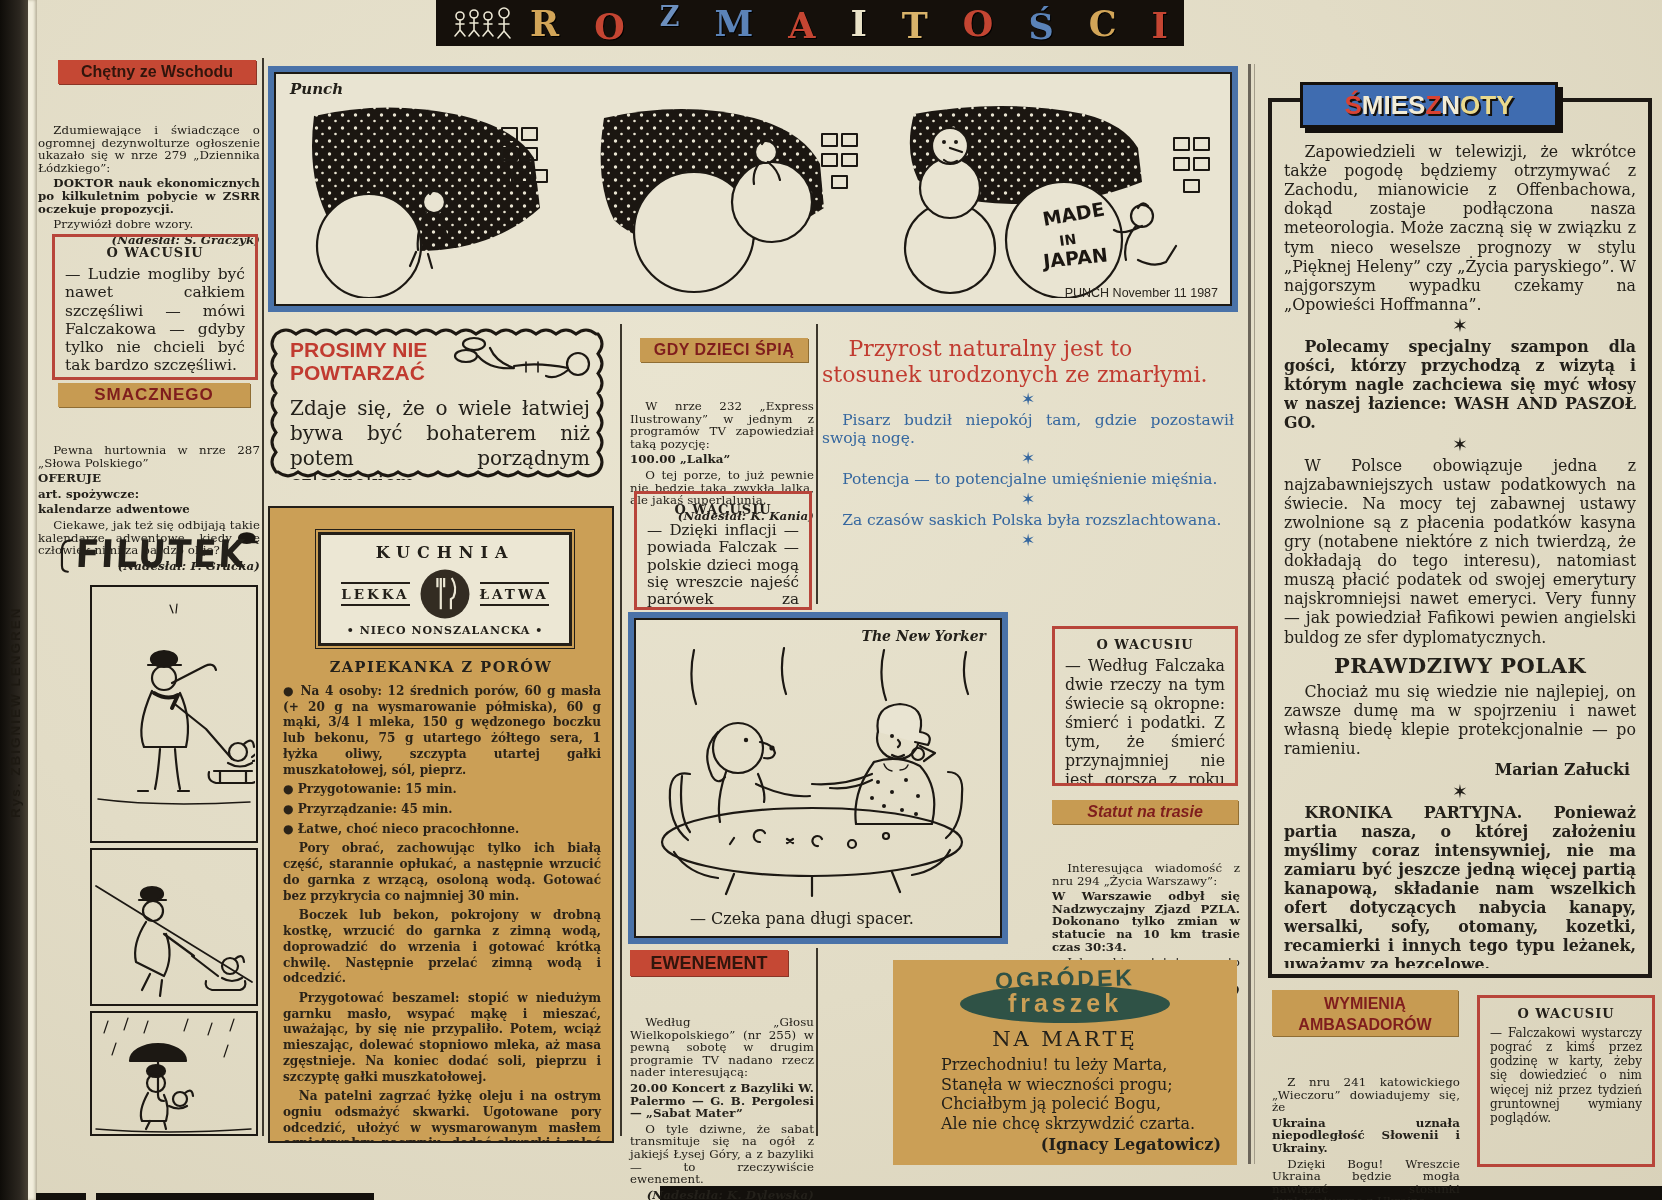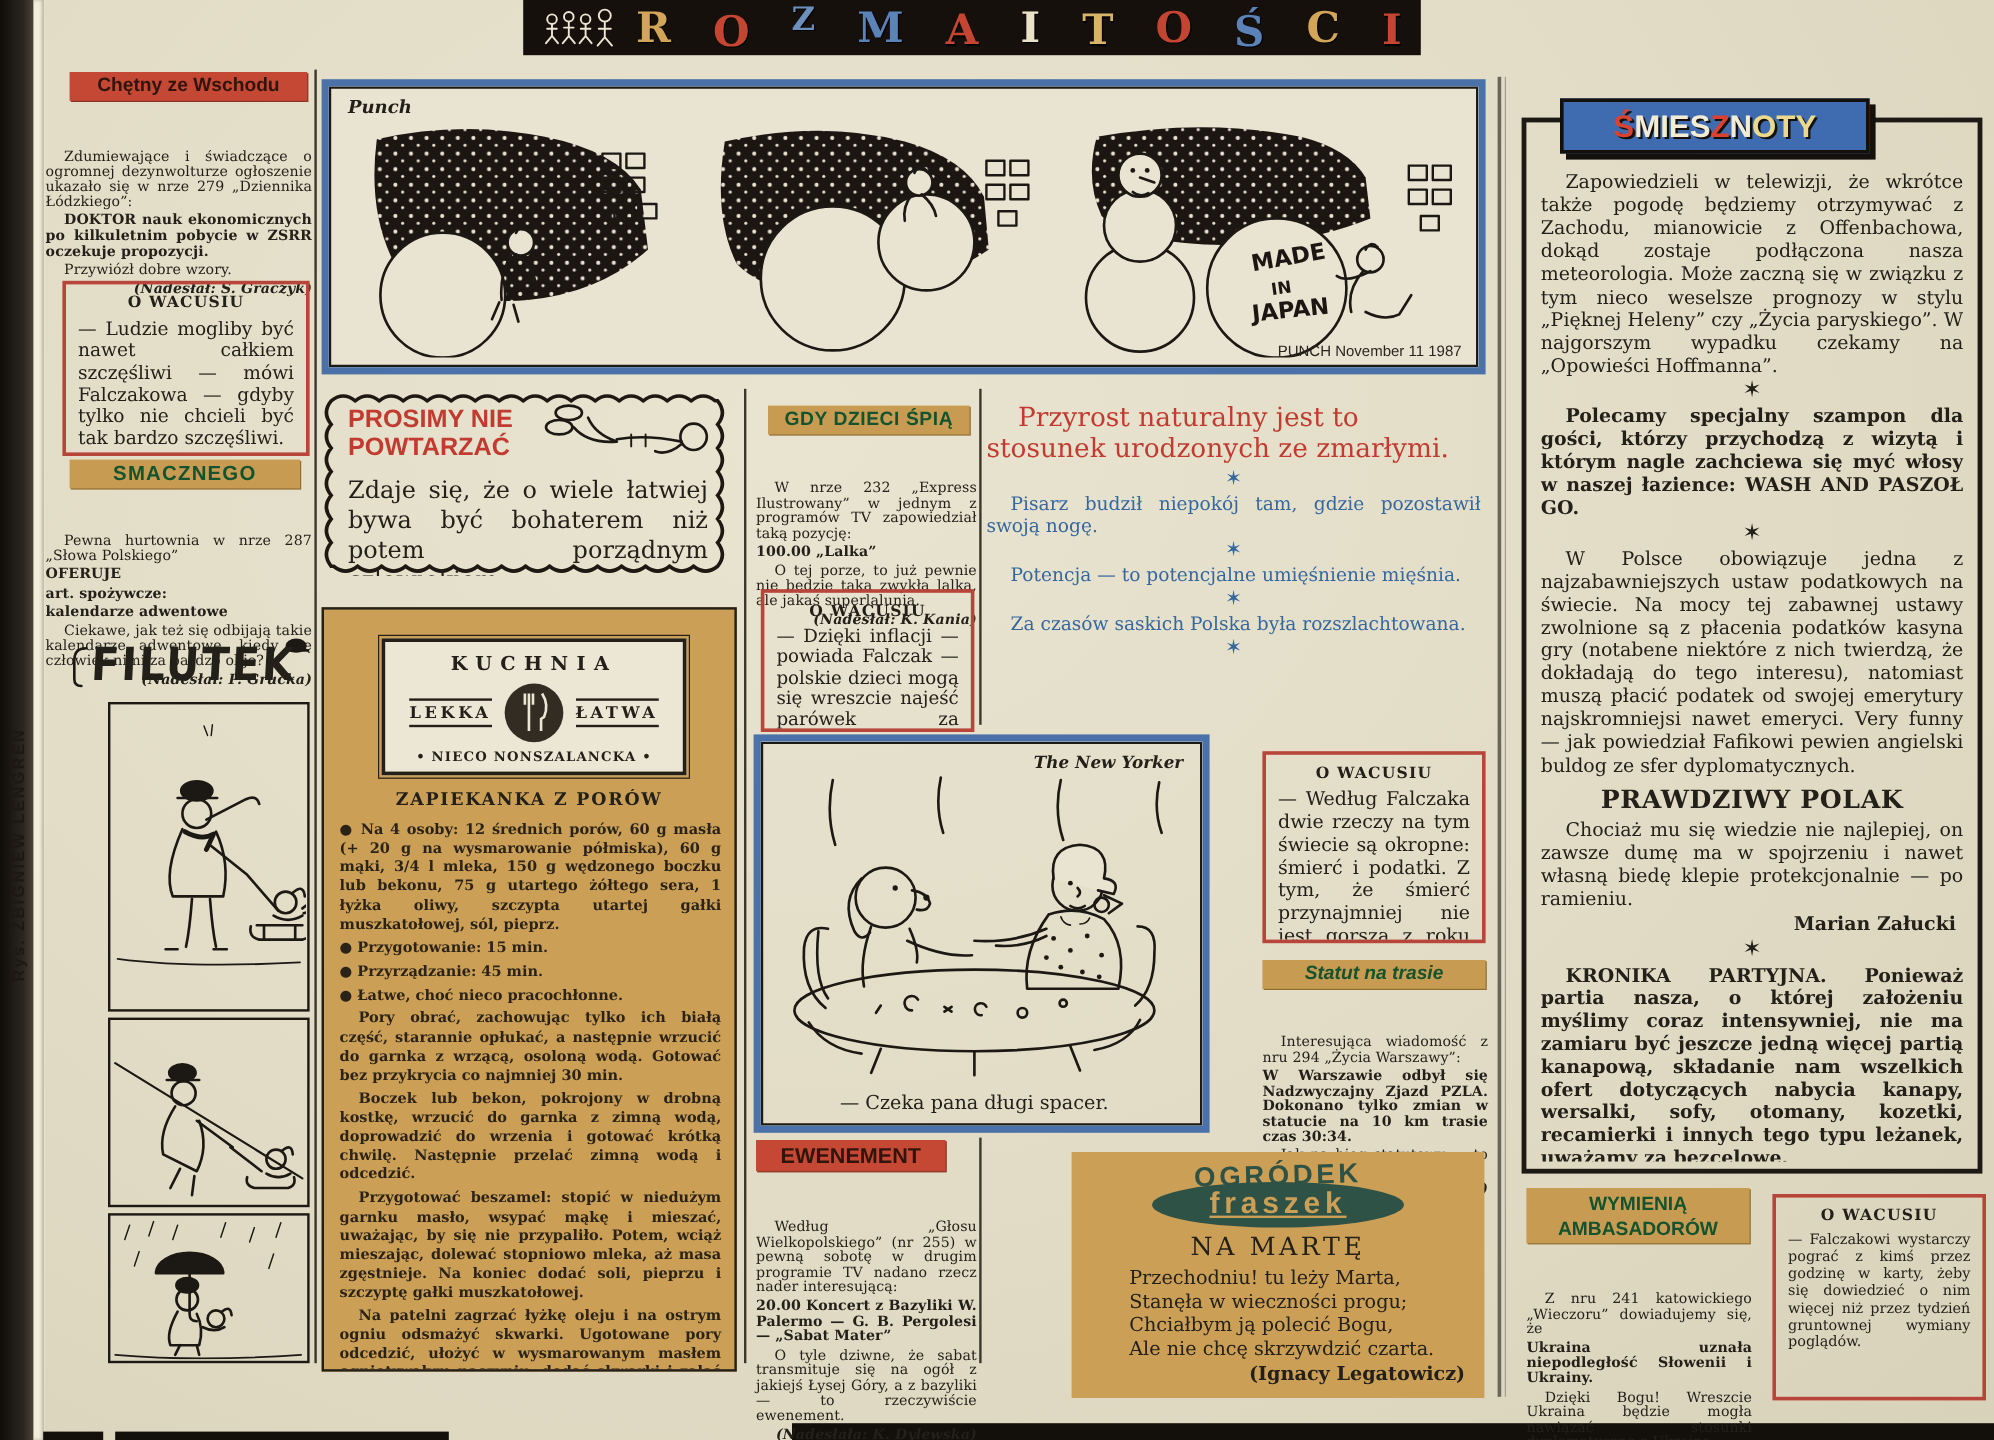--- a/index.html
+++ b/index.html
@@ -32,21 +32,21 @@
   #banner-letters span:nth-child(5){color:#c44532;transform:translateY(2px);}
   #banner-letters span:nth-child(6){color:#e9e2c8;}
   #banner-letters span:nth-child(7){color:#d9b36a;transform:translateY(2px);}
   #banner-letters span:nth-child(8){color:#c44532;}
   #banner-letters span:nth-child(9){color:#5b83b8;transform:translateY(3px);}
   #banner-letters span:nth-child(10){color:#d2a558;}
   #banner-letters span:nth-child(11){color:#c44532;transform:translateY(2px);}
 
   
   .hdr-red{background:#c54834;color:#31150c;font-family:"Liberation Sans",sans-serif;font-weight:bold;box-shadow:1px 1px 0 #8a3526;}
-  .hdr-tan{background:#c79b52;color:#14532d;font-family:"Liberation Sans",sans-serif;font-weight:bold;box-shadow:1px 1px 0 #8f6d33;}
+  .hdr-tan{background:#c79b52;color:#7f1d1d;font-family:"Liberation Sans",sans-serif;font-weight:bold;box-shadow:1px 1px 0 #8f6d33;}
 
   
   .small-col{font-size:11.8px;line-height:1.07;letter-spacing:.1px;margin-top:32px;}
   .small-col p{margin-bottom:3px;}
   .byline{font-style:italic;font-weight:bold;text-align:right;}
 
   
   .box-red{border:3px solid #b8453a;box-sizing:border-box;padding:8px 10px;overflow:hidden;}
   .wac-title{text-align:center;font-weight:bold;font-size:13px;letter-spacing:1px;margin-bottom:5px;}
   .wac-body{text-align:justify;}
@@ -75,21 +75,21 @@
 
   
   #gdy-hdr{left:640px;top:338px;width:168px;height:24px;font-size:16px;line-height:24px;text-align:center;letter-spacing:.5px;}
   #gdy-txt{left:630px;top:368px;width:184px;}
   #wac2{left:634px;top:491px;width:178px;height:119px;}
   #wac2 .wac-body{font-size:15.2px;line-height:1.14;}
 
   
   #ny{left:628px;top:612px;width:380px;height:332px;border:6px solid #4a72a8;box-sizing:border-box;box-shadow:inset 0 0 0 2px #1d1914;overflow:hidden;}
   #ny-label{position:absolute;right:16px;top:10px;font-style:italic;font-weight:bold;font-size:14px;}
-  #ny-caption{position:absolute;left:66px;bottom:10px;font-size:16px;}
+  #ny-caption{position:absolute;left:56px;bottom:10px;font-size:16px;}
 
   
   #ewe-hdr{left:630px;top:950px;width:158px;height:26px;font-size:18px;line-height:26px;text-align:center;}
   #ewe-txt{left:630px;top:984px;width:184px;}
 
   
   #jokes{left:822px;top:336px;width:412px;overflow:hidden;}
   #jokes-headline{color:#c13b30;font-weight:normal;font-size:22px;line-height:1.18;text-indent:1.2em;margin-bottom:2px;}
   .star{text-align:center;font-size:17px;line-height:1;margin:3px 0;}
   .star.blue{color:#35679f;}
@@ -99,21 +99,21 @@
   
   #wac3{left:1052px;top:626px;width:186px;height:160px;}
   #wac3 .wac-body{font-size:15.8px;line-height:1.2;}
   #statut-hdr{left:1052px;top:800px;width:186px;height:24px;font-size:16px;line-height:24px;text-align:center;font-style:italic;}
   #statut-txt{left:1052px;top:830px;width:188px;}
 
   
   #fraszki{left:893px;top:960px;width:344px;height:205px;background:#cb9f56;overflow:hidden;}
   #fr-logo1{text-align:center;color:#2f5246;font-family:"Liberation Sans",sans-serif;font-weight:bold;font-size:23px;letter-spacing:3px;margin-top:6px;transform:rotate(-1.5deg);}
   #fr-blob{width:210px;height:38px;background:#2f5246;border-radius:50%;margin:-8px auto 0 auto;text-align:center;}
-  #fr-logo2{color:#cb9f56;font-family:"Liberation Sans",sans-serif;font-weight:bold;font-size:25px;letter-spacing:4px;line-height:36px;text-decoration:underline;}
+  #fr-logo2{color:#cb9f56;font-family:"Liberation Sans",sans-serif;font-weight:bold;font-size:25px;letter-spacing:4px;line-height:36px;}
   #fr-title{text-align:center;font-size:21px;letter-spacing:3px;margin-top:4px;}
   #fr-poem{margin:4px 0 0 48px;font-size:16px;line-height:1.22;}
   #fr-author{font-weight:bold;font-size:16px;text-align:right;margin-right:16px;margin-top:2px;}
 
   
   #smbox{left:1268px;top:98px;width:384px;height:880px;border:4px solid #1d1914;box-sizing:border-box;}
   #sm-hdr{left:1300px;top:82px;width:252px;height:40px;background:#3f6cb0;border:3px solid #14100c;box-shadow:5px 5px 0 #14100c;display:flex;align-items:center;justify-content:center;}
   #sm-hdr span{font-family:"Liberation Sans",sans-serif;font-weight:bold;font-size:26px;line-height:1;text-shadow:2px 2px 0 #14100c;}
   #sm-hdr span:nth-child(1){color:#d94232;}
   #sm-hdr span:nth-child(2),#sm-hdr span:nth-child(3),#sm-hdr span:nth-child(4),#sm-hdr span:nth-child(5){color:#f2ecd6;}

